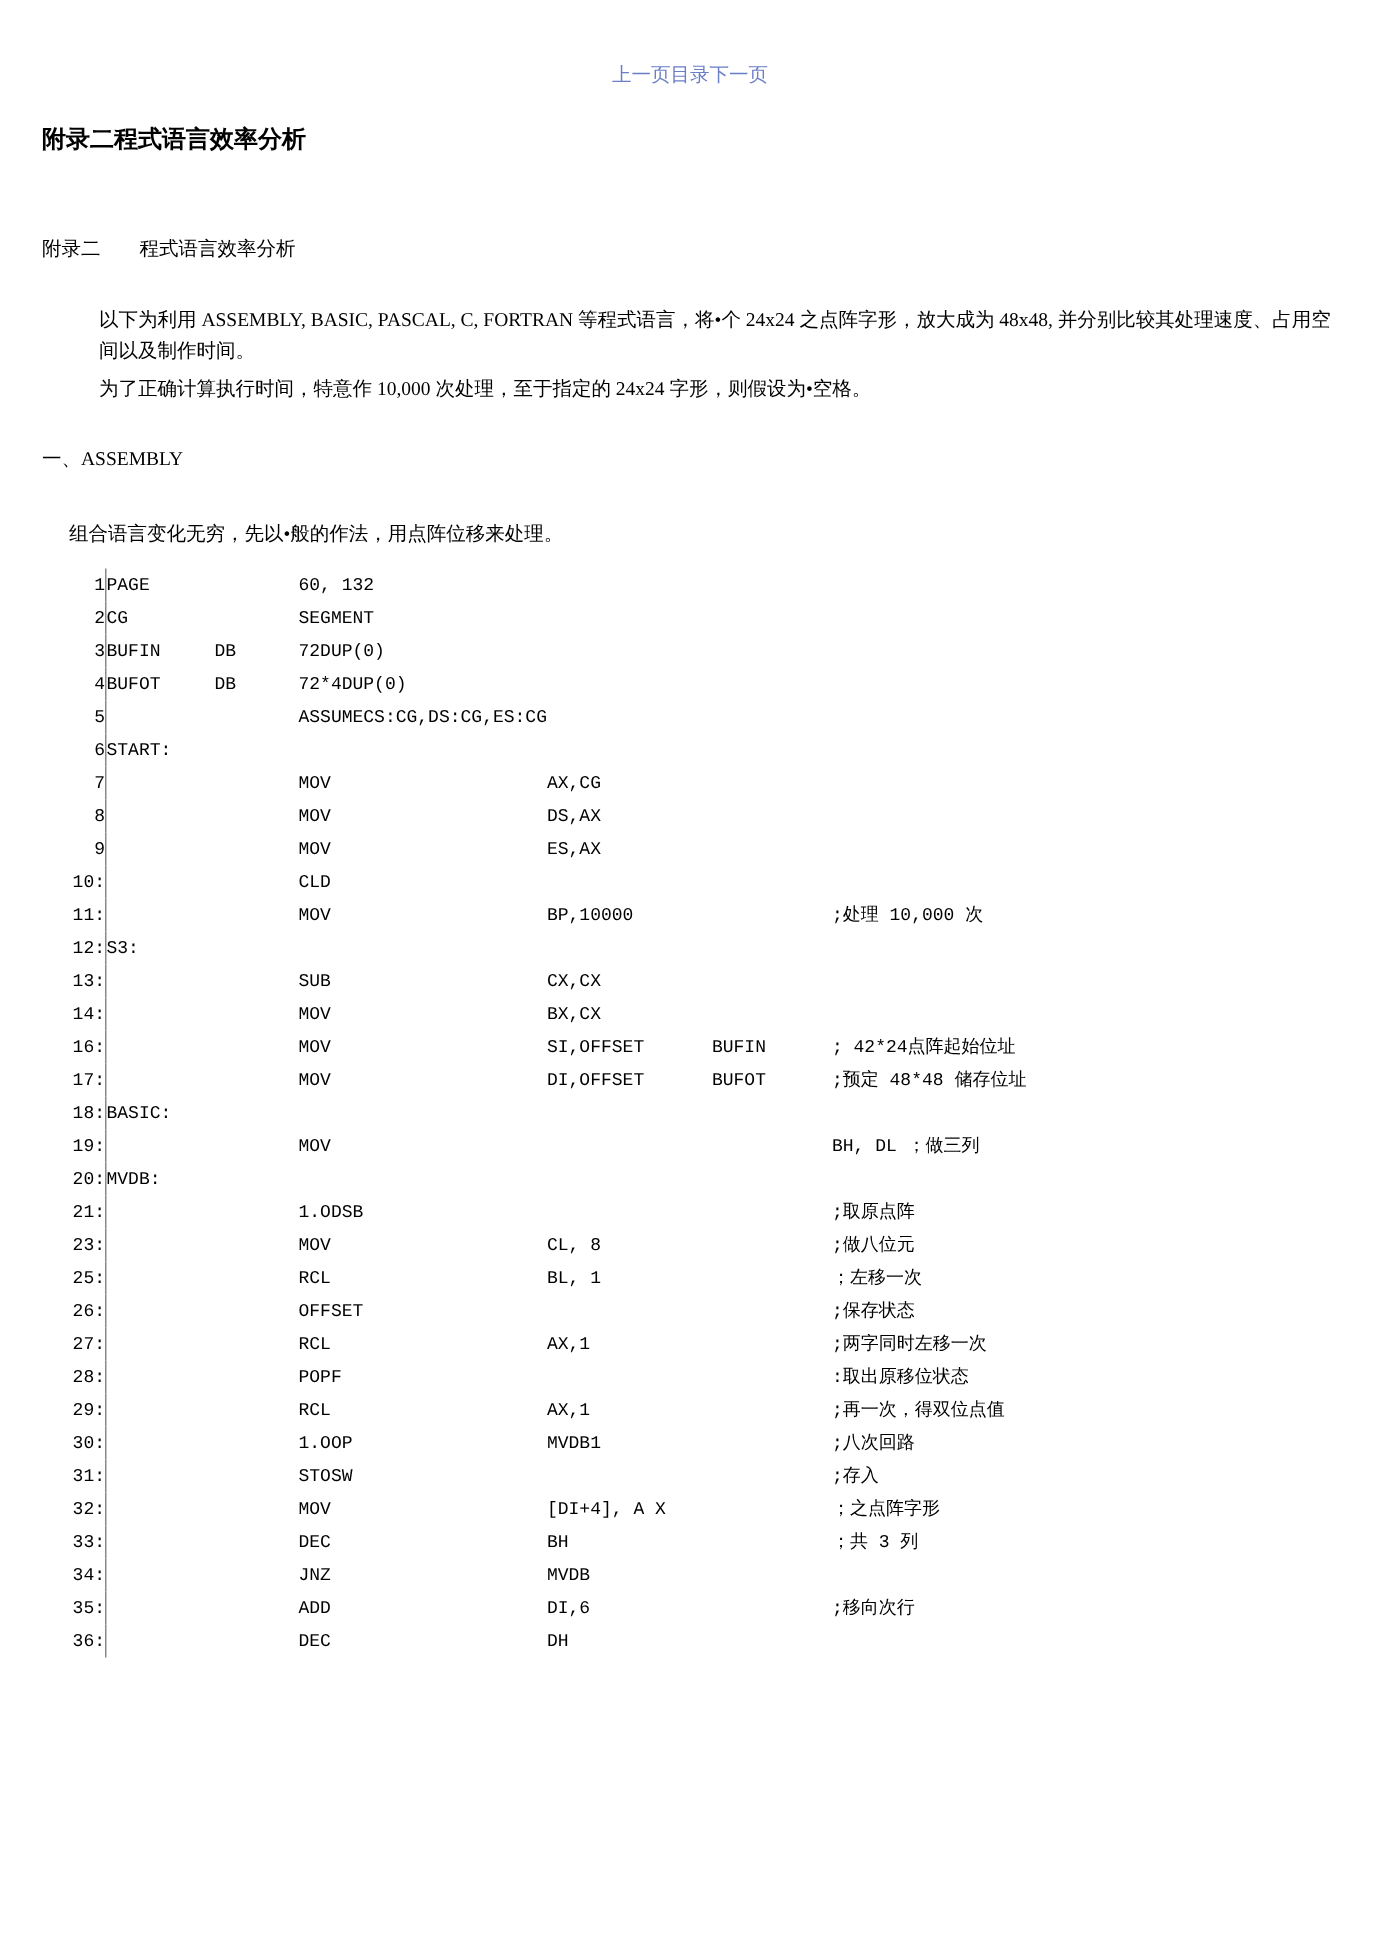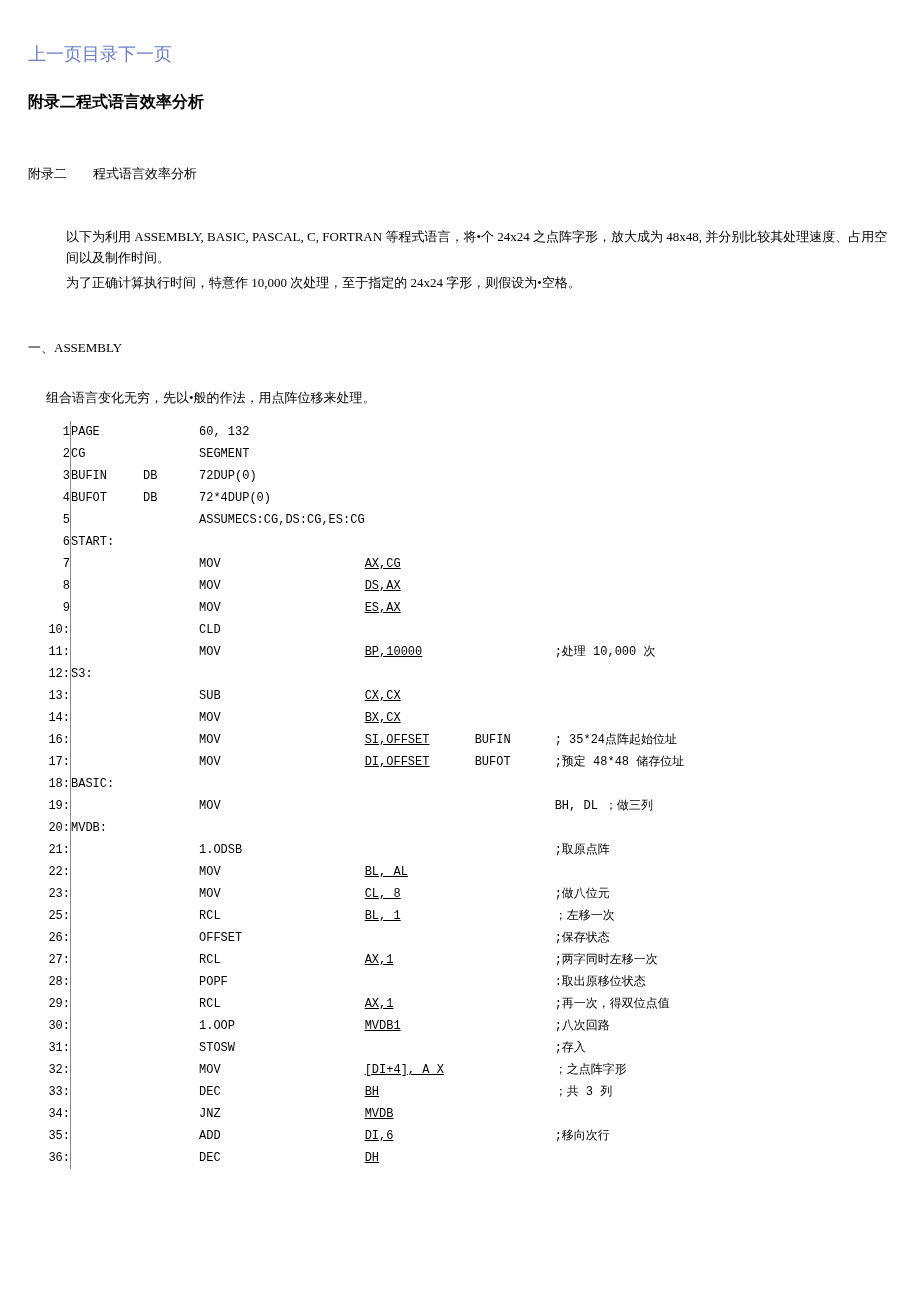--- a/index.html
+++ b/index.html
@@ -6,43 +6,43 @@
     font-family: "SimSun", "宋体", serif;
     font-size: 13px;
     line-height: 1.6;
     margin: 0;
     padding: 40px 28px 20px 28px;
     color: #000;
     background: #fff;
     width: 864px;
   }
   .topnav {
-    text-align: left;
-    font-size: 18px;
+    text-align: center;
+    font-size: 13px;
     margin-bottom: 20px;
   }
   .topnav a {
     color: #6b7fc7;
     text-decoration: none;
   }
   h1.title {
     text-align: left;
     font-size: 16px;
     font-weight: bold;
     margin: 10px 0 50px 0;
   }
   .section-label {
-    margin: 0 0 42px 0;
+    margin: 0 0 26px 0;
   }
   .indent-block {
     margin-left: 38px;
     margin-bottom: 4px;
   }
   .sec1 {
-    margin: 44px 0 30px 0;
+    margin: 26px 0 30px 0;
   }
   .intro2 {
     margin-left: 18px;
     margin-bottom: 12px;
   }
   table.code {
     border-collapse: collapse;
     width: 100%;
     font-family: "Courier New", "SimSun", monospace;
     font-size: 12px;
@@ -66,21 +66,20 @@
   }
   td.dir {
     width: 56px;
   }
   td.op {
     width: 90px;
     padding-left: 60px;
   }
   td.arg {
     width: 110px;
-    text-decoration: underline;
   }
   td.arg2 {
     width: 80px;
   }
   td.comment {
   }
 </style>
 </head>
 <body>
 
@@ -229,21 +228,21 @@
         <td class="arg2"></td>
         <td class="comment"></td>
       </tr>
       <tr>
         <td class="lineno">16:</td>
         <td class="label"></td>
         <td class="dir"></td>
         <td class="op">MOV</td>
         <td class="arg">SI,OFFSET</td>
         <td class="arg2">BUFIN</td>
-        <td class="comment">;  35*24点阵起始位址</td>
+        <td class="comment">;  42*24点阵起始位址</td>
       </tr>
       <tr>
         <td class="lineno">17:</td>
         <td class="label"></td>
         <td class="dir"></td>
         <td class="op">MOV</td>
         <td class="arg">DI,OFFSET</td>
         <td class="arg2">BUFOT</td>
         <td class="comment">;预定 48*48   储存位址</td>
       </tr>
@@ -277,29 +276,20 @@
       <tr>
         <td class="lineno">21:</td>
         <td class="label"></td>
         <td class="dir"></td>
         <td class="op">1.ODSB</td>
         <td class="arg"></td>
         <td class="arg2"></td>
         <td class="comment">;取原点阵</td>
       </tr>
       <tr>
-        <td class="lineno">22:</td>
-        <td class="label"></td>
-        <td class="dir"></td>
-        <td class="op">MOV</td>
-        <td class="arg">BL, AL</td>
-        <td class="arg2"></td>
-        <td class="comment"></td>
-      </tr>
-      <tr>
         <td class="lineno">23:</td>
         <td class="label"></td>
         <td class="dir"></td>
         <td class="op">MOV</td>
         <td class="arg">CL,  8</td>
         <td class="arg2"></td>
         <td class="comment">;做八位元</td>
       </tr>
       <tr>
         <td class="lineno">25:</td>

